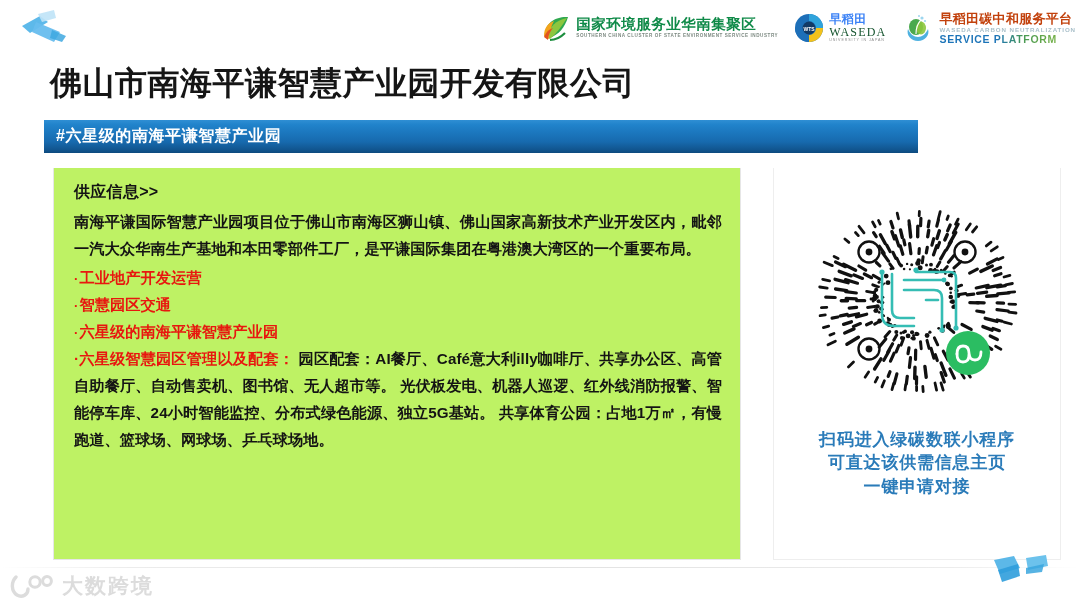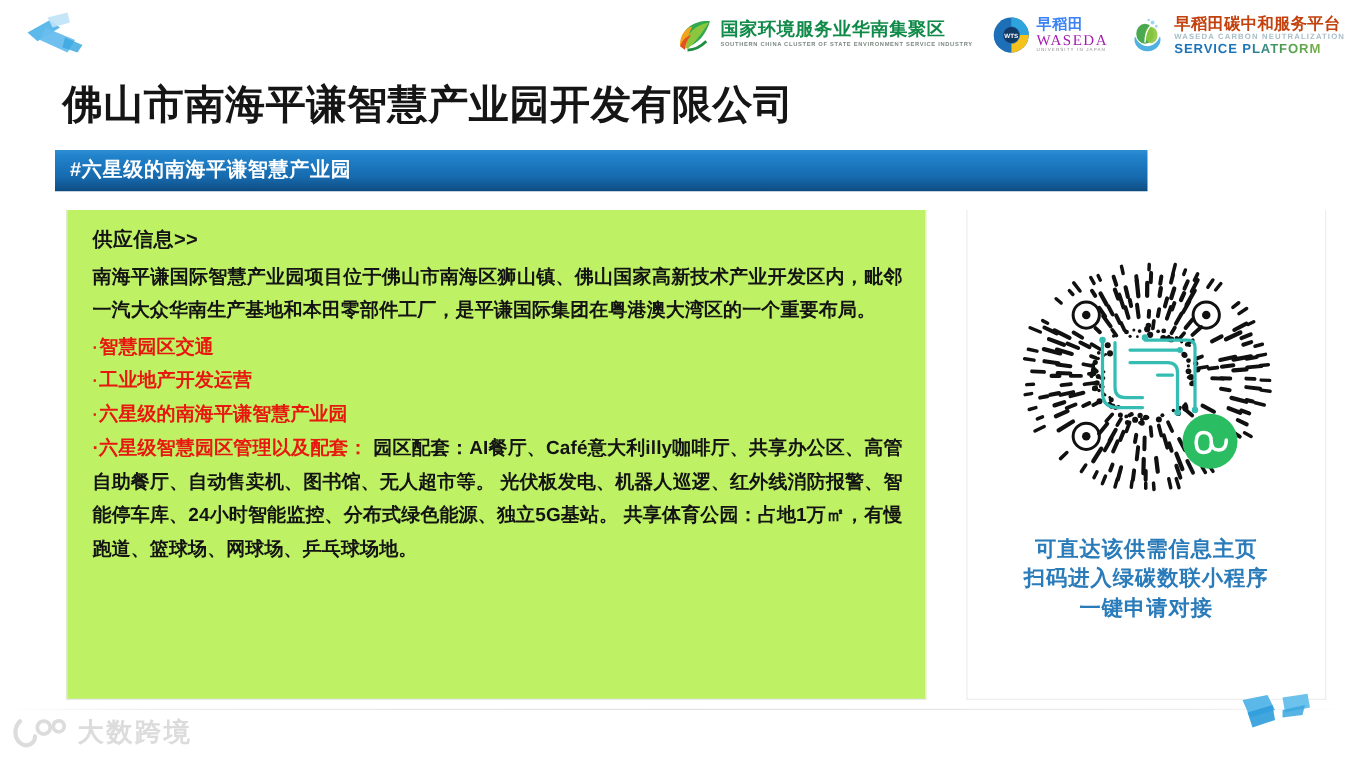--- a/index.html
+++ b/index.html
@@ -44,21 +44,21 @@
   .logo-en-1 {
     font-size: 4.6px; color: #7d8a82; letter-spacing: 0.55px;
     white-space: nowrap; margin-top: 2.5px; font-weight: 700;
   }
   .logo-cn-2 {
     font-size: 12px; font-weight: 700; color: #3b82f6;
     letter-spacing: 0.5px; white-space: nowrap;
   }
   .logo-en-2 {
     font-family: "Liberation Serif", "DejaVu Serif", serif;
-    font-size: 12px; color: #a21caf; letter-spacing: 1.2px;
+    font-size: 12px; color: #14532d; letter-spacing: 1.2px;
     white-space: nowrap; margin-top: 1px;
   }
   .logo-en-2b {
     font-size: 3.6px; color: #8a8a8a; letter-spacing: 0.9px;
     white-space: nowrap; margin-top: 1.5px;
   }
   .logo-cn-3 {
     font-size: 13px; font-weight: 700; color: #c2410c;
     letter-spacing: 0.3px; white-space: nowrap;
   }
@@ -226,22 +226,22 @@
   <h1 class="page-title">佛山市南海平谦智慧产业园开发有限公司</h1>
 
   <div class="banner">
     <span class="banner-label">#六星级的南海平谦智慧产业园</span>
   </div>
 
   <div class="content-card">
     <div class="supply-head">供应信息&gt;&gt;</div>
     <div class="body-para">南海平谦国际智慧产业园项目位于佛山市南海区狮山镇、佛山国家高新技术产业开发区内，毗邻一汽大众华南生产基地和本田零部件工厂，是平谦国际集团在粤港澳大湾区的一个重要布局。</div>
     <div class="bullet-list">
+      <div class="bullet"><span class="dot">·</span><span>工业地产开发运营</span></div>
       <div class="bullet"><span class="dot">·</span><span>智慧园区交通</span></div>
-      <div class="bullet"><span class="dot">·</span><span>工业地产开发运营</span></div>
       <div class="bullet"><span class="dot">·</span><span>六星级的南海平谦智慧产业园</span></div>
       <div class="bullet-mixed">
         <span class="red dot">·</span><span class="red">六星级智慧园区管理以及配套：</span><span id="amenities-detail"> 园区配套：AI餐厅、Café意大利illy咖啡厅、共享办公区、高管自助餐厅、自动售卖机、图书馆、无人超市等。 光伏板发电、机器人巡逻、红外线消防报警、智能停车库、24小时智能监控、分布式绿色能源、独立5G基站。 共享体育公园：占地1万㎡，有慢跑道、篮球场、网球场、乒乓球场地。</span>
       </div>
     </div>
   </div>
 
   <div class="qr-card">
     <div class="qr-wrap">
       <svg width="226" height="200" viewBox="0 0 226 200">
@@ -530,22 +530,22 @@
         </g>
 
         <g>
           <circle cx="164" cy="147" r="22" fill="#2bbd62"></circle>
           <path d="M153 148 Q153 140 159 140 Q165 140 165 147 Q165 154 171 154 Q177 154 177 146" stroke="#ffffff" stroke-width="2.8" fill="none" stroke-linecap="round"></path>
           <path d="M153 148 Q153 156 159 156 Q165 156 165 149" stroke="#ffffff" stroke-width="2.8" fill="none" stroke-linecap="round"></path>
         </g>
       </svg>
     </div>
     <div class="qr-caption">
+      <div>扫码进入绿碳数联小程序</div>
       <div>可直达该供需信息主页</div>
-      <div>扫码进入绿碳数联小程序</div>
       <div>一键申请对接</div>
     </div>
   </div>
 
   <div class="footer-rule"></div>
   <div class="footer-wm">
     <svg width="46" height="26" viewBox="0 0 46 26">
       <path d="M6 4 C1 9, 1 18, 7 22 C12 25, 18 22, 18 16" stroke="#dcdcdc" stroke-width="3.4" fill="none" stroke-linecap="round"></path>
       <circle cx="25" cy="9" r="5.2" fill="none" stroke="#dcdcdc" stroke-width="3"></circle>
       <circle cx="37" cy="8" r="4.4" fill="none" stroke="#dcdcdc" stroke-width="3"></circle>

